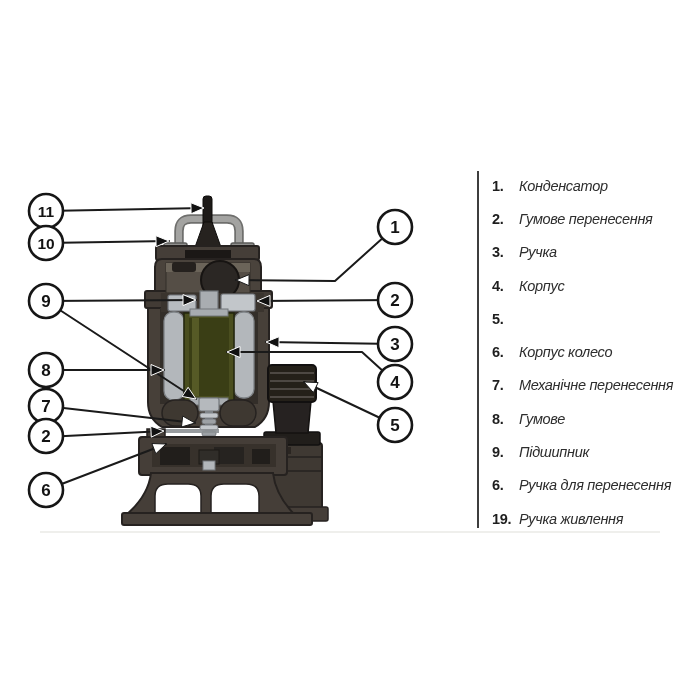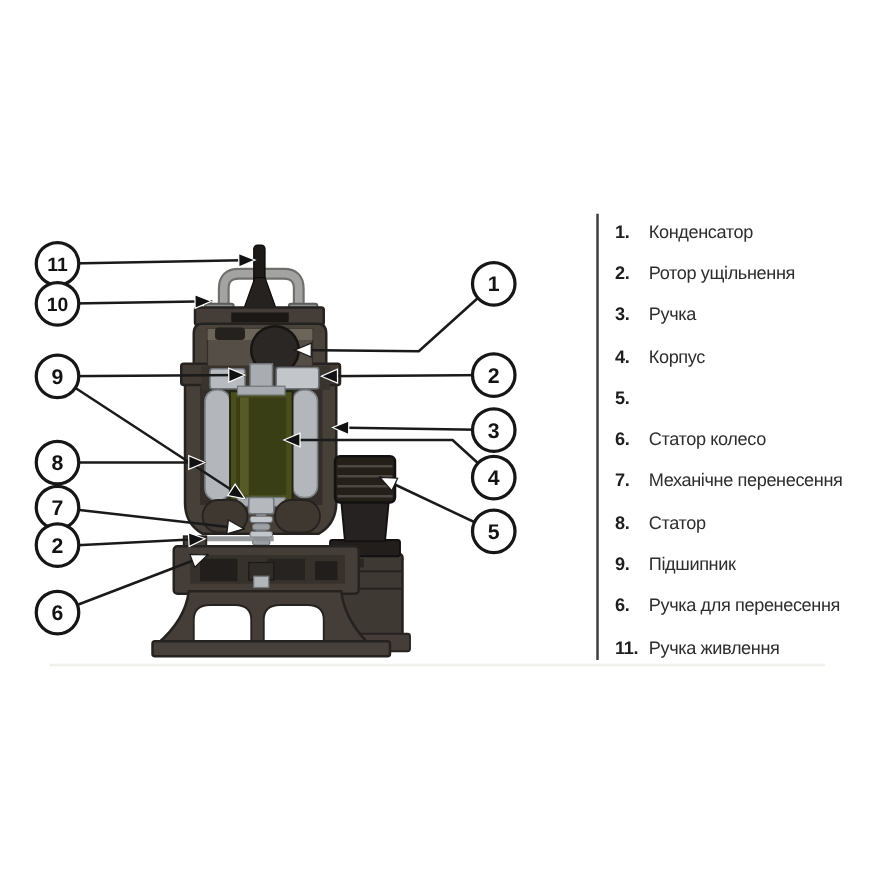--- a/index.html
+++ b/index.html
@@ -13,21 +13,21 @@
   .leader-line{stroke:#1a1a1a;stroke-width:2;fill:none;stroke-linejoin:round;stroke-linecap:round;}
   .callout-circle{fill:#ffffff;stroke:#161616;stroke-width:2.6;}
   .callout-number{
     font-family:"Liberation Sans",sans-serif;font-weight:bold;
     fill:#131313;text-anchor:middle;
   }
   .legend-divider{position:absolute;left:477px;top:171px;width:2px;height:357px;background:#3e3e3e;}
   .legend{position:absolute;left:492px;top:169px;width:205px;}
   .legend-item{height:33.3px;display:flex;align-items:center;}
   .legend-num{width:27px;flex:0 0 27px;font-weight:bold;font-size:14.5px;color:#1e1e1e;letter-spacing:-0.3px;}
-  .legend-label{font-size:14.5px;color:#2d2d2d;letter-spacing:-0.3px;white-space:nowrap;}
+  .legend-label{font-size:14.5px;color:#2d2d2d;letter-spacing:-0.3px;white-space:nowrap;font-style:italic;}
 </style>
 </head>
 <body>
 
 <svg id="diagram-svg" width="700" height="700" viewBox="0 0 700 700">
 
   <g id="pump">
 
     <rect x="40" y="531" width="620" height="2" fill="#efefec"></rect>
 
@@ -215,50 +215,50 @@
 </svg>
 
 <div class="legend-divider"></div>
 <div class="legend" id="legend">
     <div class="legend-item">
       <span class="legend-num">1.</span>
       <span class="legend-label">Конденсатор</span>
     </div>
     <div class="legend-item">
       <span class="legend-num">2.</span>
-      <span class="legend-label">Ротор ущільнення</span>
+      <span class="legend-label">Гумове перенесення</span>
     </div>
     <div class="legend-item">
       <span class="legend-num">3.</span>
       <span class="legend-label">Ручка</span>
     </div>
     <div class="legend-item">
       <span class="legend-num">4.</span>
       <span class="legend-label">Корпус</span>
     </div>
     <div class="legend-item">
       <span class="legend-num">5.</span>
     </div>
     <div class="legend-item">
       <span class="legend-num">6.</span>
-      <span class="legend-label">Статор колесо</span>
+      <span class="legend-label">Корпус колесо</span>
     </div>
     <div class="legend-item">
       <span class="legend-num">7.</span>
       <span class="legend-label">Механічне перенесення</span>
     </div>
     <div class="legend-item">
       <span class="legend-num">8.</span>
-      <span class="legend-label">Статор</span>
+      <span class="legend-label">Гумове</span>
     </div>
     <div class="legend-item">
       <span class="legend-num">9.</span>
       <span class="legend-label">Підшипник</span>
     </div>
     <div class="legend-item">
       <span class="legend-num">6.</span>
       <span class="legend-label">Ручка для перенесення</span>
     </div>
     <div class="legend-item">
-      <span class="legend-num">11.</span>
+      <span class="legend-num">19.</span>
       <span class="legend-label">Ручка живлення</span>
     </div>
   </div>
 
 </body></html>

